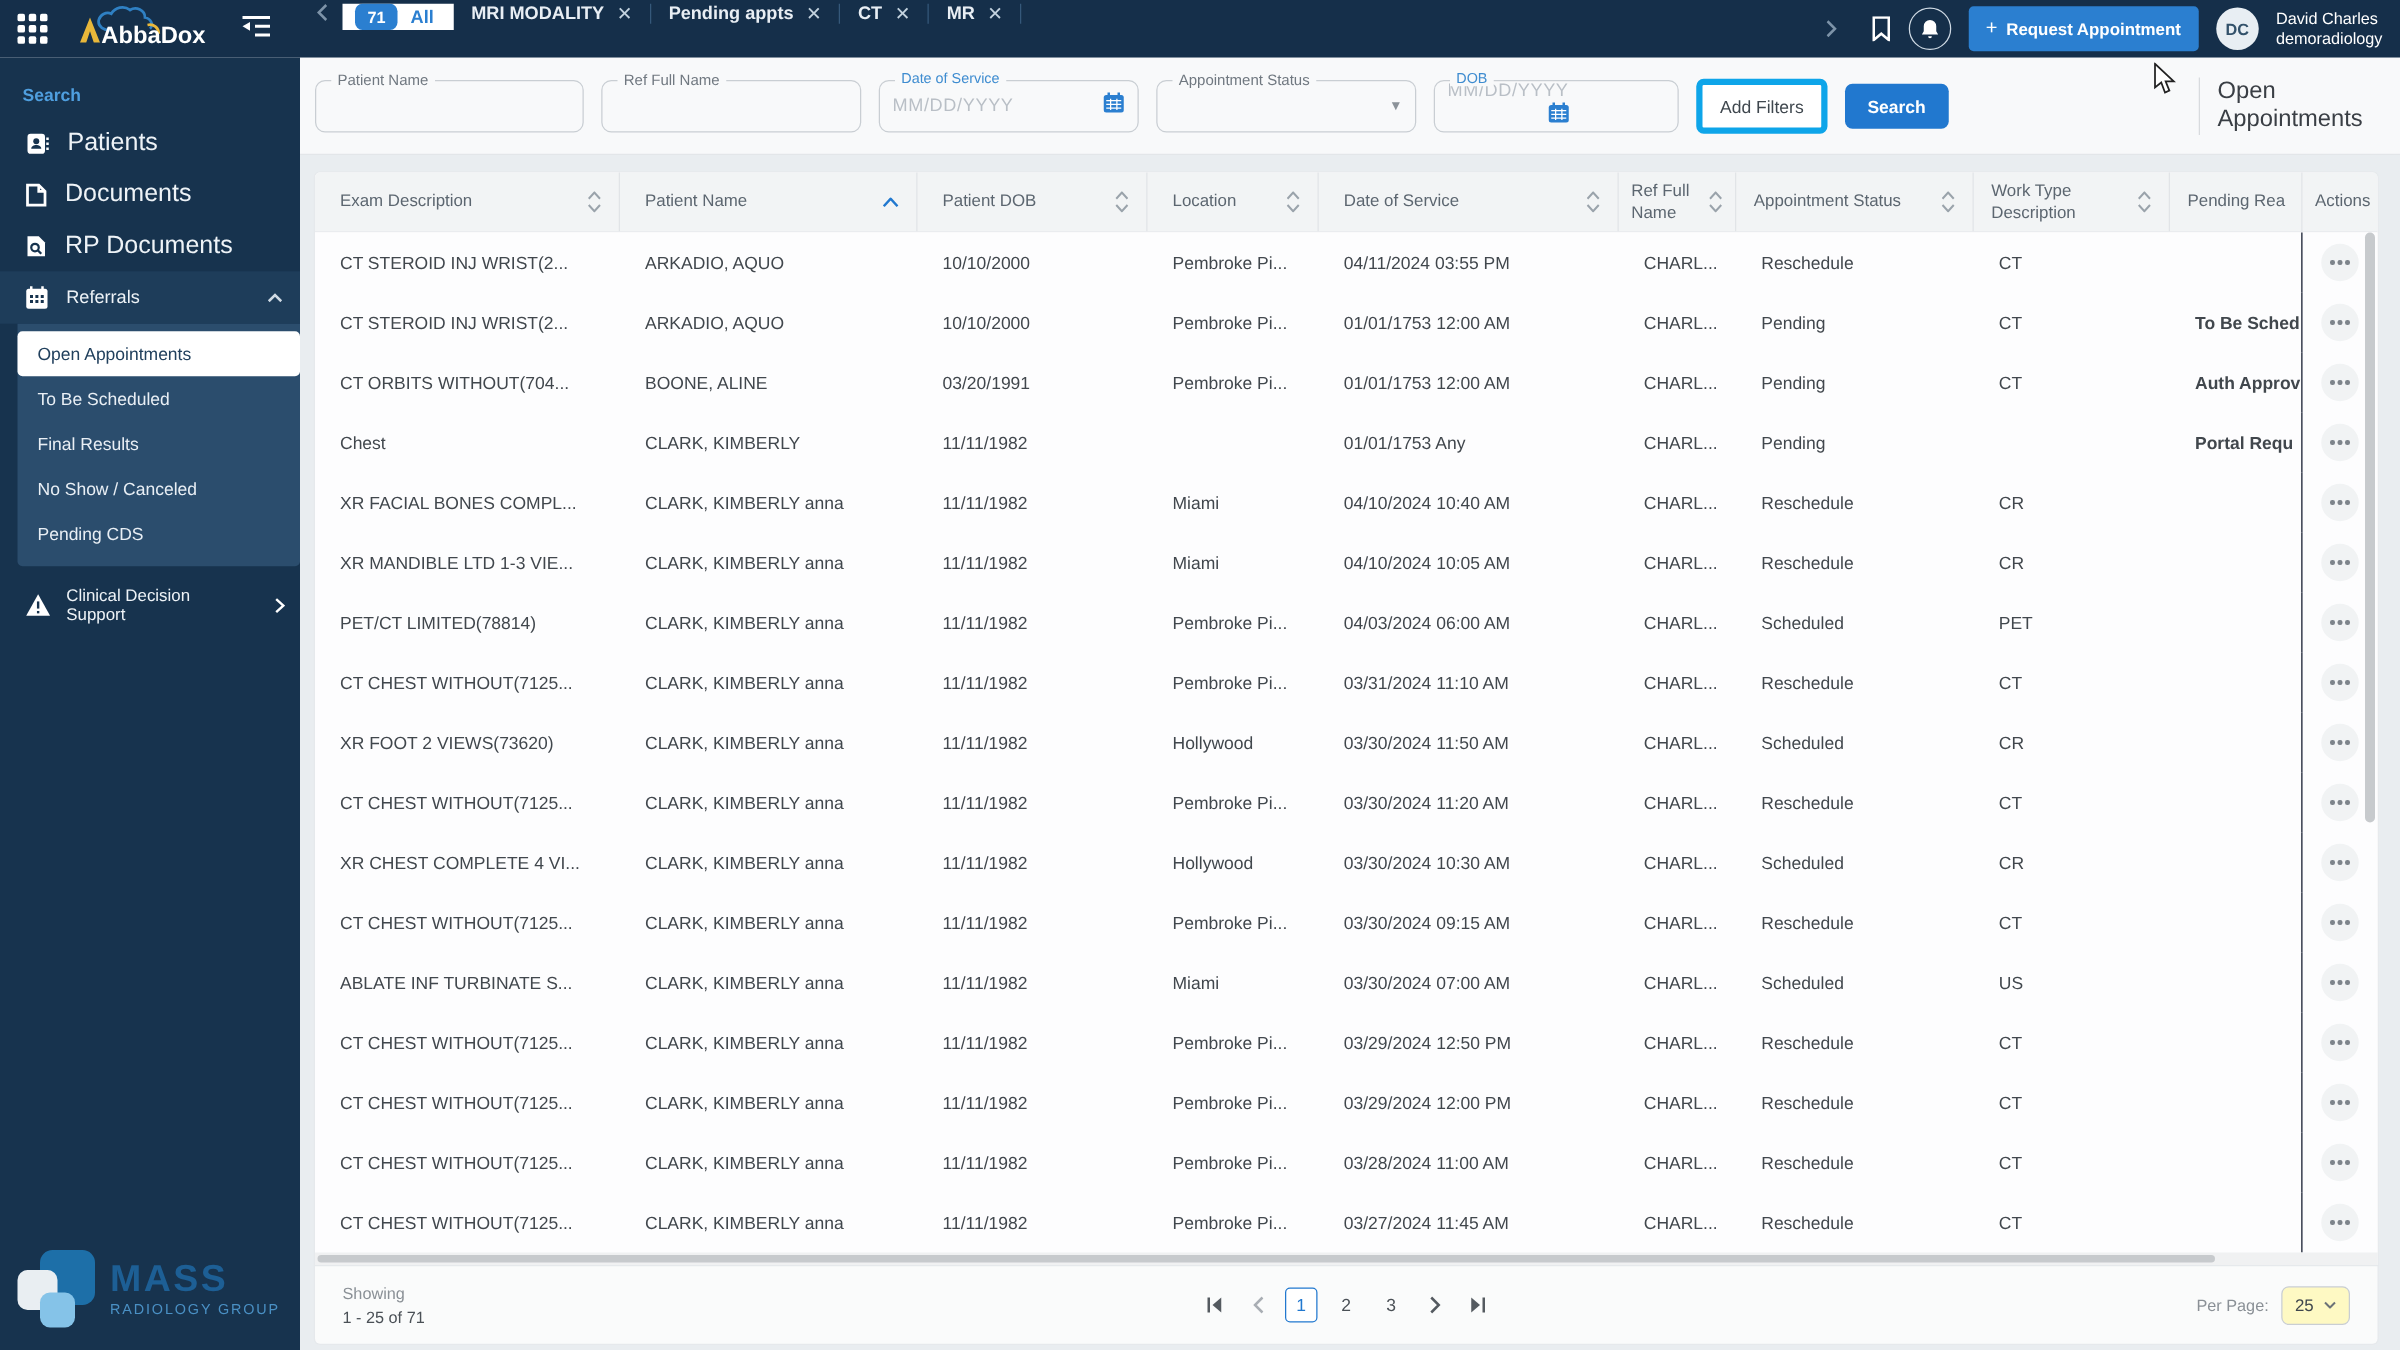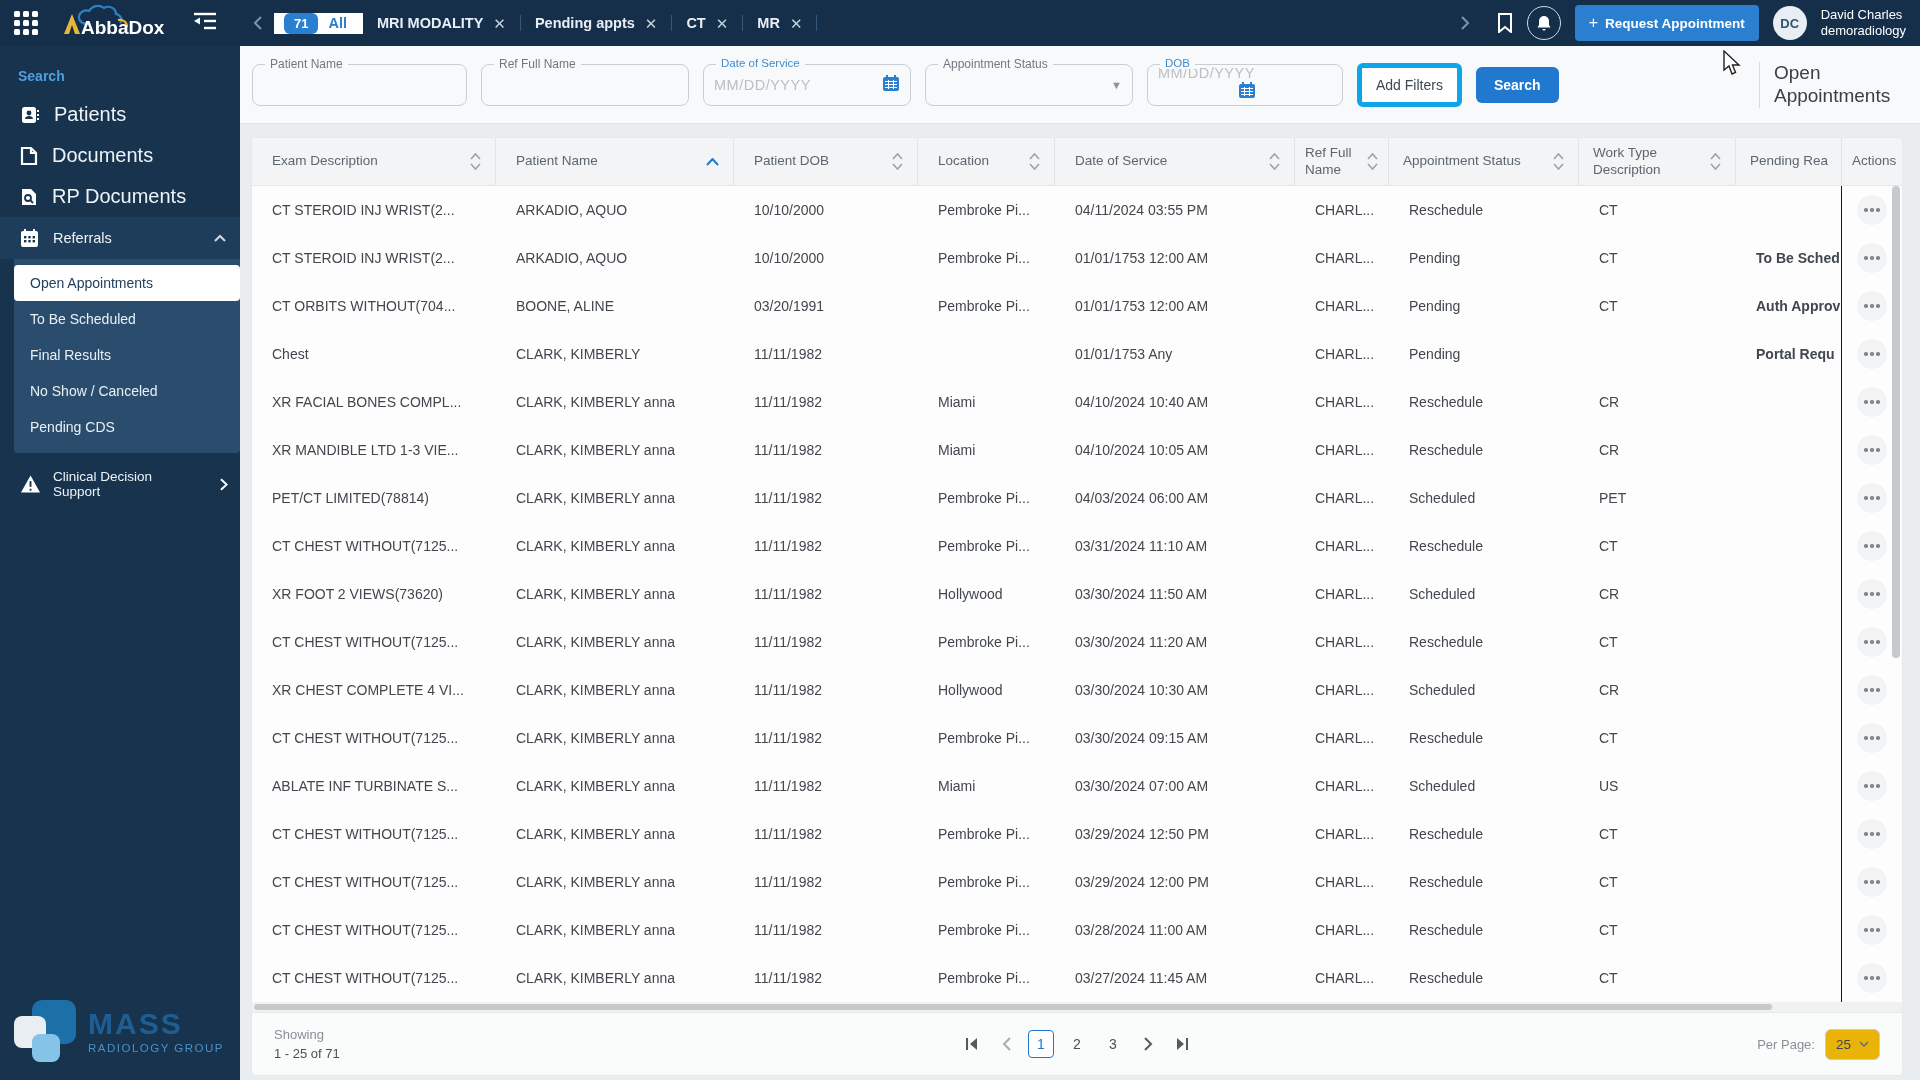--- a/index.html
+++ b/index.html
@@ -7,21 +7,21 @@
   body { font-family:"Liberation Sans", sans-serif; background:#e9edf0; position:relative; }
 
   
   .topbar { position:absolute; top:0; left:0; width:1920px; height:46px; background:#152f4a; display:flex; align-items:center; z-index:30; }
   .tb-left { display:flex; align-items:center; gap:16px; width:240px; padding-left:14px; flex:0 0 auto; }
   .grid-icon { display:grid; grid-template-columns:repeat(3,6px); grid-template-rows:repeat(3,6px); gap:3px; cursor:pointer; }
   .grid-icon span { background:#fff; border-radius:1.5px; }
   .brand { display:flex; align-items:center; }
   .collapse-icon { margin-left:2px; cursor:pointer; }
 
-  .tabstrip { display:flex; align-items:center; height:40px; flex:1 1 auto; min-width:0; }
+  .tabstrip { display:flex; align-items:flex-start; height:40px; flex:1 1 auto; min-width:0; }
   .nav-chev { width:34px; display:flex; align-items:center; justify-content:center; color:#7d93a8; font-size:16px; cursor:pointer; }
   .tab-active { background:#ffffff; display:flex; align-items:center; gap:10px; padding:0 16px 0 10px; cursor:pointer; }
   .count-badge { background:#2b7fd0; color:#fff; font-size:13px; font-weight:bold; border-radius:6px; padding:3px 10px; }
   .tab-active .all-label { color:#2b7fd0; font-size:14.5px; font-weight:bold; }
   .tab { display:flex; align-items:center; gap:10px; padding:0 14px; color:#e8eef4; font-size:14.5px; font-weight:600; border-right:1px solid #35587a; cursor:pointer; white-space:nowrap; }
   .tab .x { color:#c3d2de; font-size:15px; font-weight:400; line-height:1; cursor:pointer; }
 
   .tb-right { display:flex; align-items:center; gap:14px; padding-right:14px; flex:0 0 auto; }
   .bookmark-btn, .bell-wrap { cursor:pointer; display:flex; align-items:center; justify-content:center; }
   .bell-wrap { width:34px; height:34px; border:1.5px solid #cfdae4; border-radius:50%; }
@@ -92,21 +92,21 @@
 
   
   .pagination { position:absolute; top:967px; left:12px; width:1650px; height:62px; background:#fafbfb; border-radius:0 0 4px 4px; box-shadow:0 0 0 1px #e6e9ec; display:flex; align-items:center; padding:0 22px; }
   .showing { font-size:13px; color:#8a9096; line-height:1.5; }
   .showing .range { color:#4a5056; }
   .pager { position:absolute; left:50%; transform:translateX(-50%); display:flex; align-items:center; gap:10px; }
   .pg-btn { background:none; border:none; cursor:pointer; display:flex; align-items:center; justify-content:center; width:24px; height:24px; padding:0; }
   .pg-num { background:none; border:none; font-family:inherit; font-size:14px; color:#4a5056; width:26px; height:28px; cursor:pointer; }
   .pg-num.current { border:1.5px solid #2178cf; border-radius:4px; color:#2178cf; background:#fff; }
   .per-page { margin-left:auto; display:flex; align-items:center; gap:10px; font-size:13px; color:#8a9096; }
-  .pp-box { border:1px solid #c9ced3; background:#eab308; border-radius:6px; padding:7px 10px; font-size:13.5px; color:#3f464d; display:flex; align-items:center; gap:8px; cursor:pointer; }
+  .pp-box { border:1px solid #c9ced3; background:#fef9c3; border-radius:6px; padding:7px 10px; font-size:13.5px; color:#3f464d; display:flex; align-items:center; gap:8px; cursor:pointer; }
 
   .cursor { position:absolute; left:1722px; top:50px; z-index:99; pointer-events:none; }
 </style>
 </head>
 <body>
 
 <div class="topbar">
   <div class="tb-left">
     <div class="grid-icon">
       <span></span>

